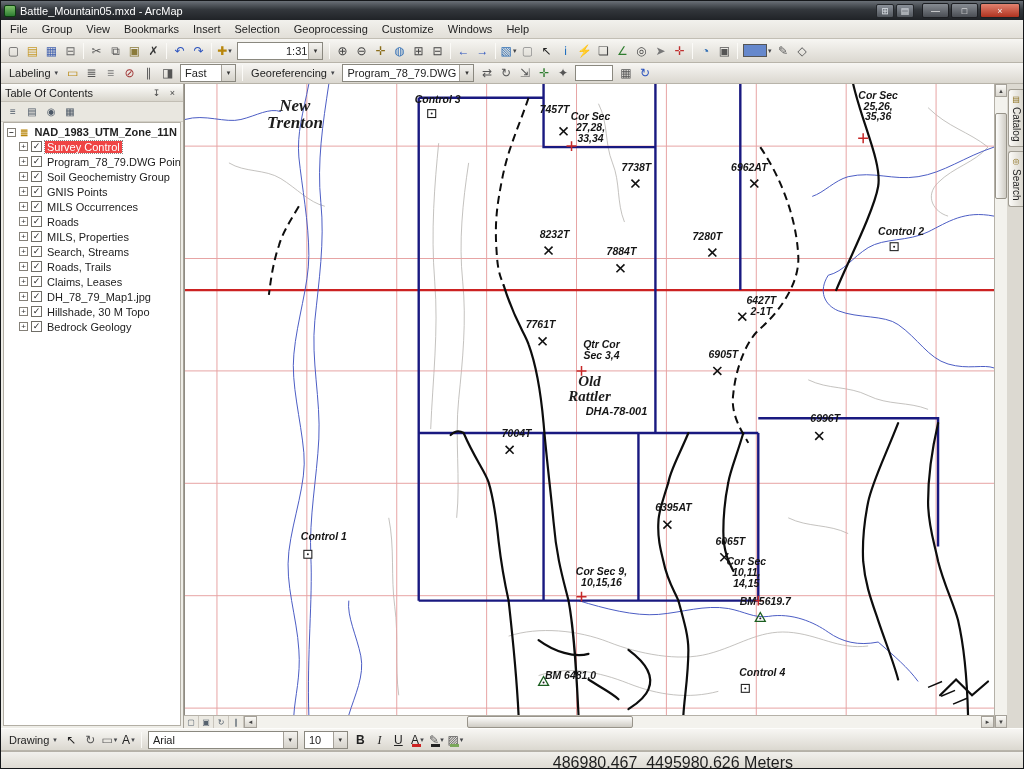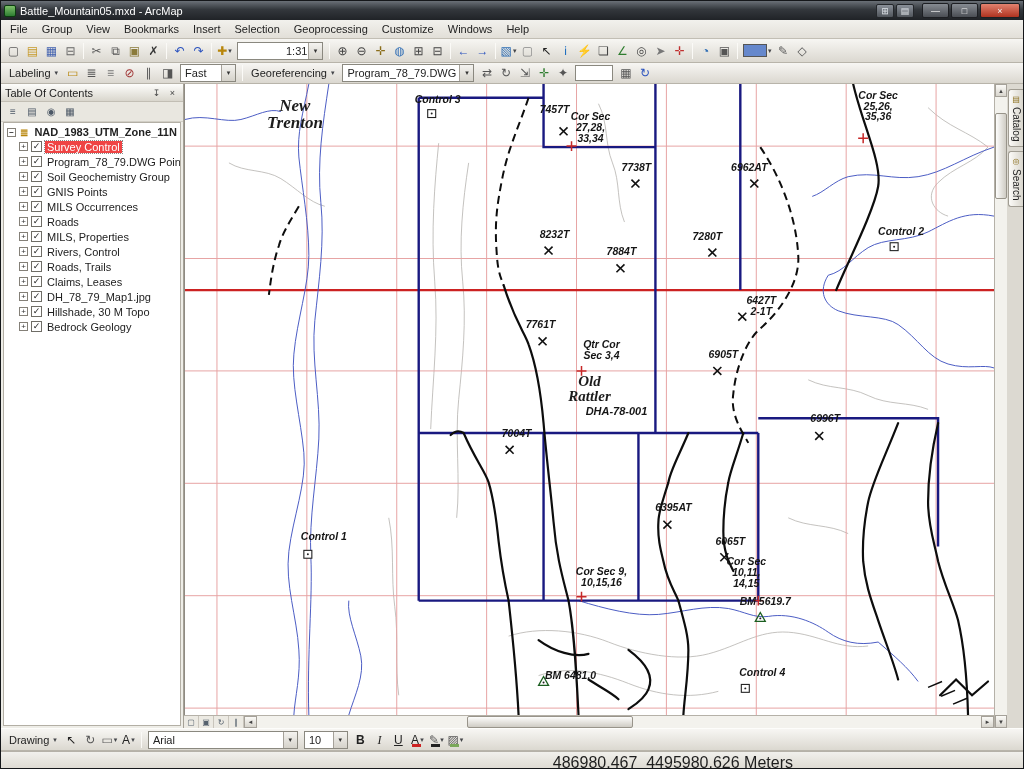--- a/index.html
+++ b/index.html
@@ -356,21 +356,21 @@
             <span class="tree-label">Roads</span>
           </div>
           <div class="tree-item">
             <span class="expander">+</span>
             <span class="checkbox">✓</span>
             <span class="tree-label">MILS, Properties</span>
           </div>
           <div class="tree-item">
             <span class="expander">+</span>
             <span class="checkbox">✓</span>
-            <span class="tree-label">Rivers, Control</span>
+            <span class="tree-label">Search, Streams</span>
           </div>
           <div class="tree-item">
             <span class="expander">+</span>
             <span class="checkbox">✓</span>
             <span class="tree-label">Roads, Trails</span>
           </div>
           <div class="tree-item">
             <span class="expander">+</span>
             <span class="checkbox">✓</span>
             <span class="tree-label">Claims, Leases</span>

